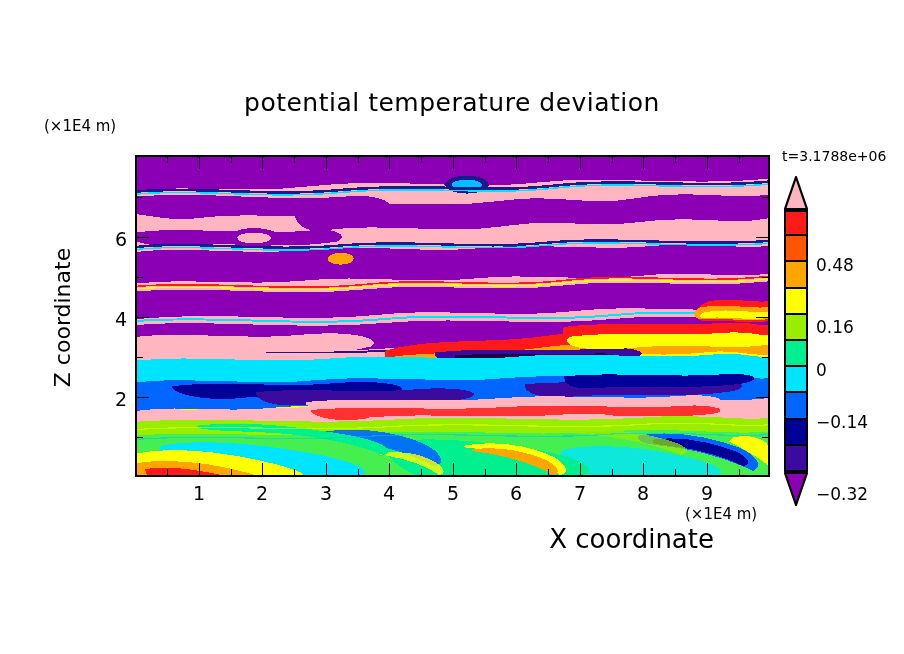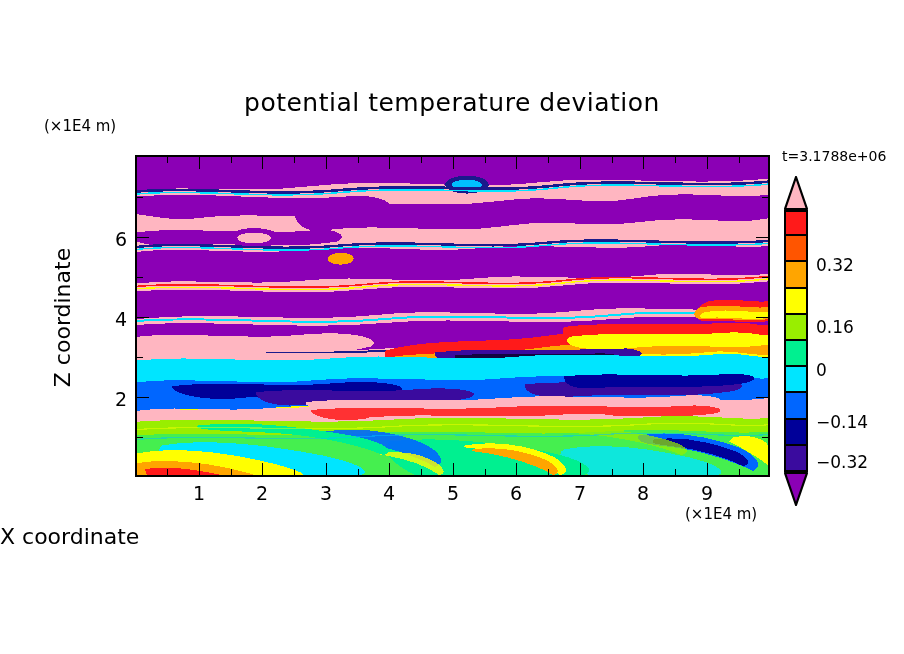--- a/index.html
+++ b/index.html
@@ -4,22 +4,22 @@
 <style>
   html,body{margin:0;padding:0;background:#fff;}
   body{width:904px;height:654px;position:relative;overflow:hidden;
        font-family:"DejaVu Sans",sans-serif;color:#000;}
 
   
   #title{position:absolute;left:0;top:88px;width:904px;text-align:center;
          font-size:25px;letter-spacing:.5px;}
   #zunit{position:absolute;left:44px;top:117px;font-size:15px;}
   #xunit{position:absolute;left:685px;top:505px;font-size:15px;}
-  #xlabel{position:absolute;left:0;top:524px;width:714px;text-align:left;
-          font-size:22px;}
+  #xlabel{position:absolute;left:0;top:524px;width:714px;text-align:right;
+          font-size:26px;}
   #ylabel{position:absolute;left:-48px;top:305px;width:220px;text-align:center;
           font-size:22px;transform:rotate(-90deg);transform-origin:50% 50%;}
   #tstamp{position:absolute;left:782px;top:148px;font-size:14px;}
 
   
   #plot{position:absolute;left:135px;top:155px;width:635px;height:322px;
         border:2px solid #000;box-sizing:border-box;overflow:hidden;
         background:#ffb6c1;}
   #field{position:absolute;inset:0;}
   #field svg{display:block;width:100%;height:100%;}
@@ -236,17 +236,17 @@
   <div class="cband" style="top:52.4px;height:26.2px;background:#ffa500;"></div>
   <div class="cband" style="top:78.6px;height:26.2px;background:#ffff00;"></div>
   <div class="cband" style="top:104.8px;height:26.2px;background:#99ee00;"></div>
   <div class="cband" style="top:131px;height:26.2px;background:#00f090;"></div>
   <div class="cband" style="top:157.2px;height:26.2px;background:#00e5ff;"></div>
   <div class="cband" style="top:183.4px;height:26.2px;background:#0066ff;"></div>
   <div class="cband" style="top:209.6px;height:26.2px;background:#000099;"></div>
   <div class="cband" style="top:235.8px;height:26.2px;background:#3a0b9e;"></div>
 </div>
 
-<div class="clab" style="top:255px;">0.32</div>
+<div class="clab" style="top:255px;">0.48</div>
 <div class="clab" style="top:307px;margin-top:10px;">0.16</div>
 <div class="clab" style="top:360px;">0</div>
 <div class="clab" style="top:412px;">−0.14</div>
-<div class="clab" style="top:452px;">−0.32</div>
+<div class="clab" style="top:484px;">−0.32</div>
 
 </body></html>

